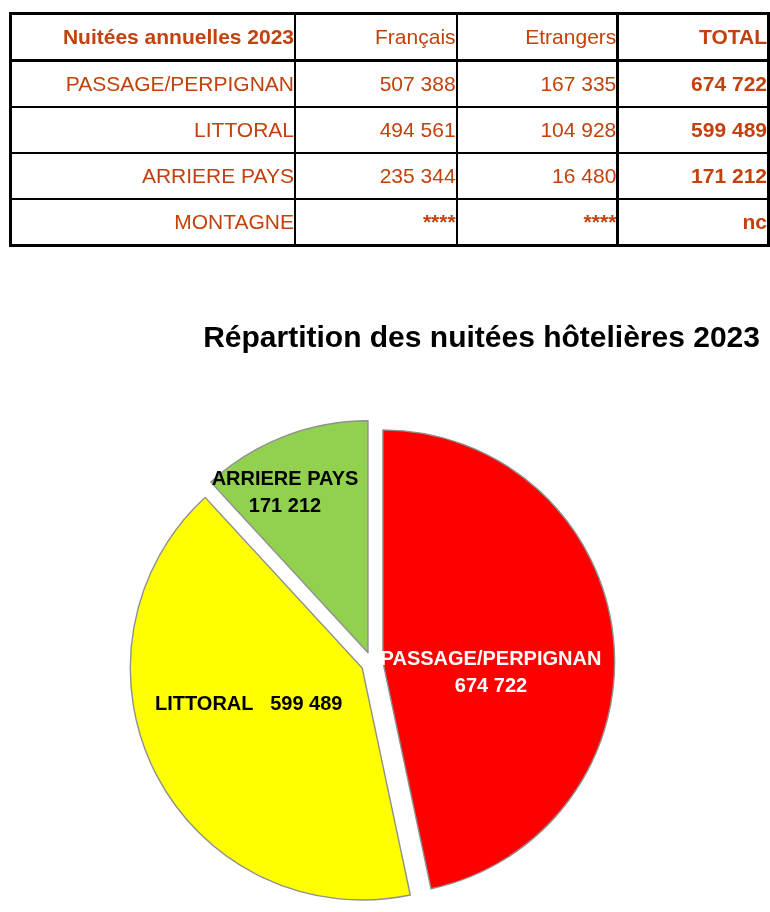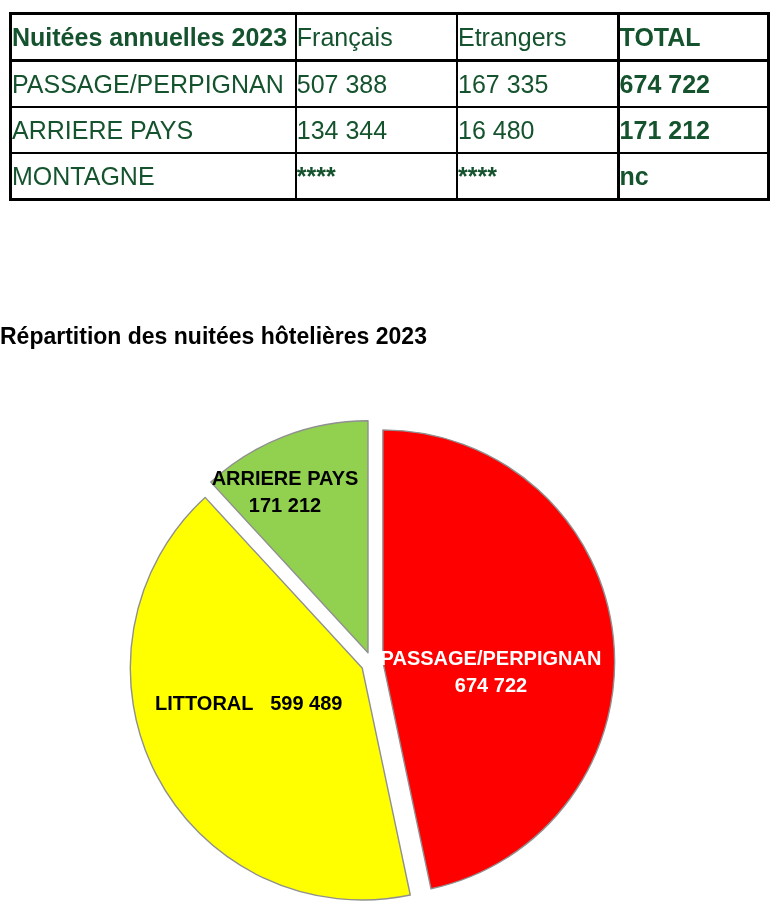--- a/index.html
+++ b/index.html
@@ -5,45 +5,45 @@
   html,body { margin:0; padding:0; background:#ffffff; }
   body { width:770px; height:912px; font-family:"Liberation Sans", sans-serif; }
   .page { position:relative; width:770px; height:912px; background:#fff; overflow:hidden; }
 
   
   .tbl-wrap { position:absolute; top:12px; left:9px; }
   table.nuitees { border-collapse:collapse; table-layout:fixed; border:3px solid #000; }
   table.nuitees th, table.nuitees td {
     border:2px solid #000;
     height:44px;
-    font-size:25px;
-    color:#14532d;
+    font-size:21px;
+    color:#c2410c;
     vertical-align:middle;
-    text-align:left;
+    text-align:right;
     padding:0;
     overflow:hidden;
     white-space:nowrap;
   }
   table.nuitees thead th { border-bottom:3px solid #000; }
   .c0 { width:283px; }
   .c1 { width:161px; }
   .c2 { width:160px; }
   .c3 { width:149px; border-left:3px solid #000 !important; }
   th.h-label { font-weight:bold; }
   th.h-plain { font-weight:normal;margin-left:37px; }
   th.h-total { font-weight:bold; }
   td.cell-label { text-align:left; padding-left:12px; font-weight:normal; }
   td.cell-num { font-weight:normal; }
   td.cell-total { font-weight:bold; }
   td.cell-stars { font-weight:bold; font-size:19px; }
 
   
   .chart-title {
     position:absolute; top:320px; left:0; width:760px;
-    text-align:left; font-weight:bold; font-size:23px; line-height:33px; color:#000;
+    text-align:right; font-weight:bold; font-size:30px; line-height:33px; color:#000;
   }
 
   
   svg.pie { position:absolute; top:0; left:0; }
   .slice-label {
     font-family:"Liberation Sans", sans-serif;
     font-weight:bold;
     font-size:20px;
   }
 </style>
@@ -63,22 +63,28 @@
         </tr>
       </thead>
       <tbody id="tbl-body">
           <tr>
             <td class="c0 cell-label">PASSAGE/PERPIGNAN</td>
             <td class="c1 cell-num">507 388</td>
             <td class="c2 cell-num">167 335</td>
             <td class="c3 cell-total">674 722</td>
           </tr>
           <tr>
+            <td class="c0 cell-label">LITTORAL</td>
+            <td class="c1 cell-num">494 561</td>
+            <td class="c2 cell-num">104 928</td>
+            <td class="c3 cell-total">599 489</td>
+          </tr>
+          <tr>
             <td class="c0 cell-label">ARRIERE PAYS</td>
-            <td class="c1 cell-num">134 344</td>
+            <td class="c1 cell-num">235 344</td>
             <td class="c2 cell-num">16 480</td>
             <td class="c3 cell-total">171 212</td>
           </tr>
           <tr>
             <td class="c0 cell-label">MONTAGNE</td>
             <td class="c1 cell-num cell-stars">****</td>
             <td class="c2 cell-num cell-stars">****</td>
             <td class="c3 cell-total">nc</td>
           </tr>
         </tbody>

